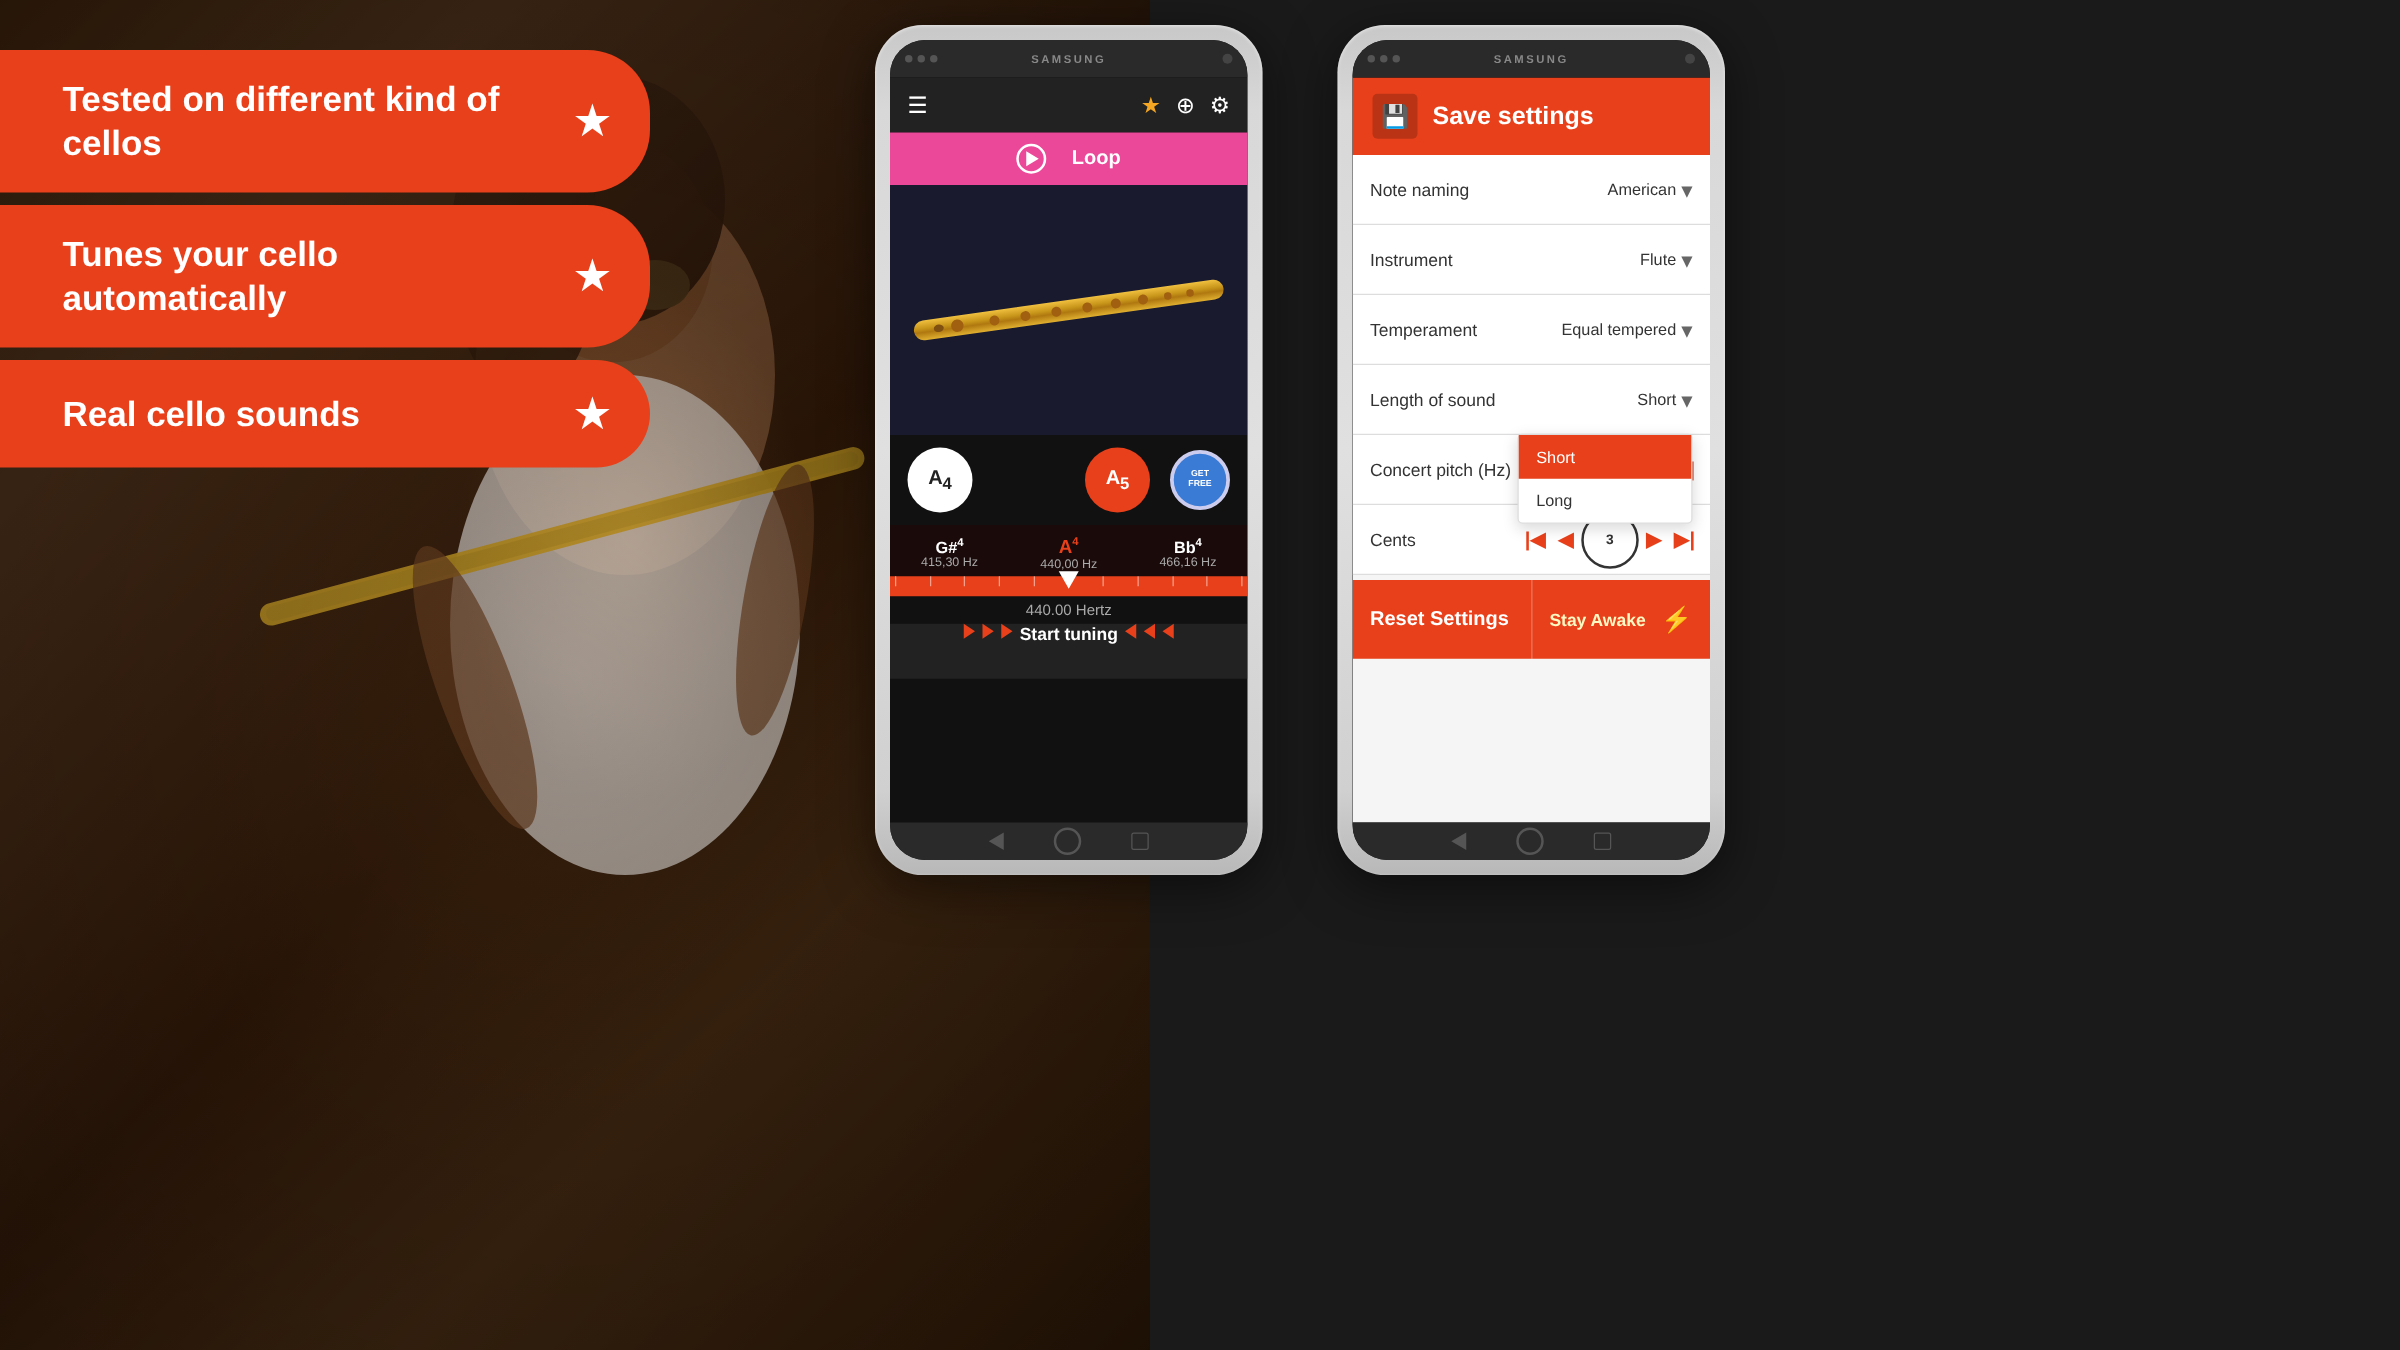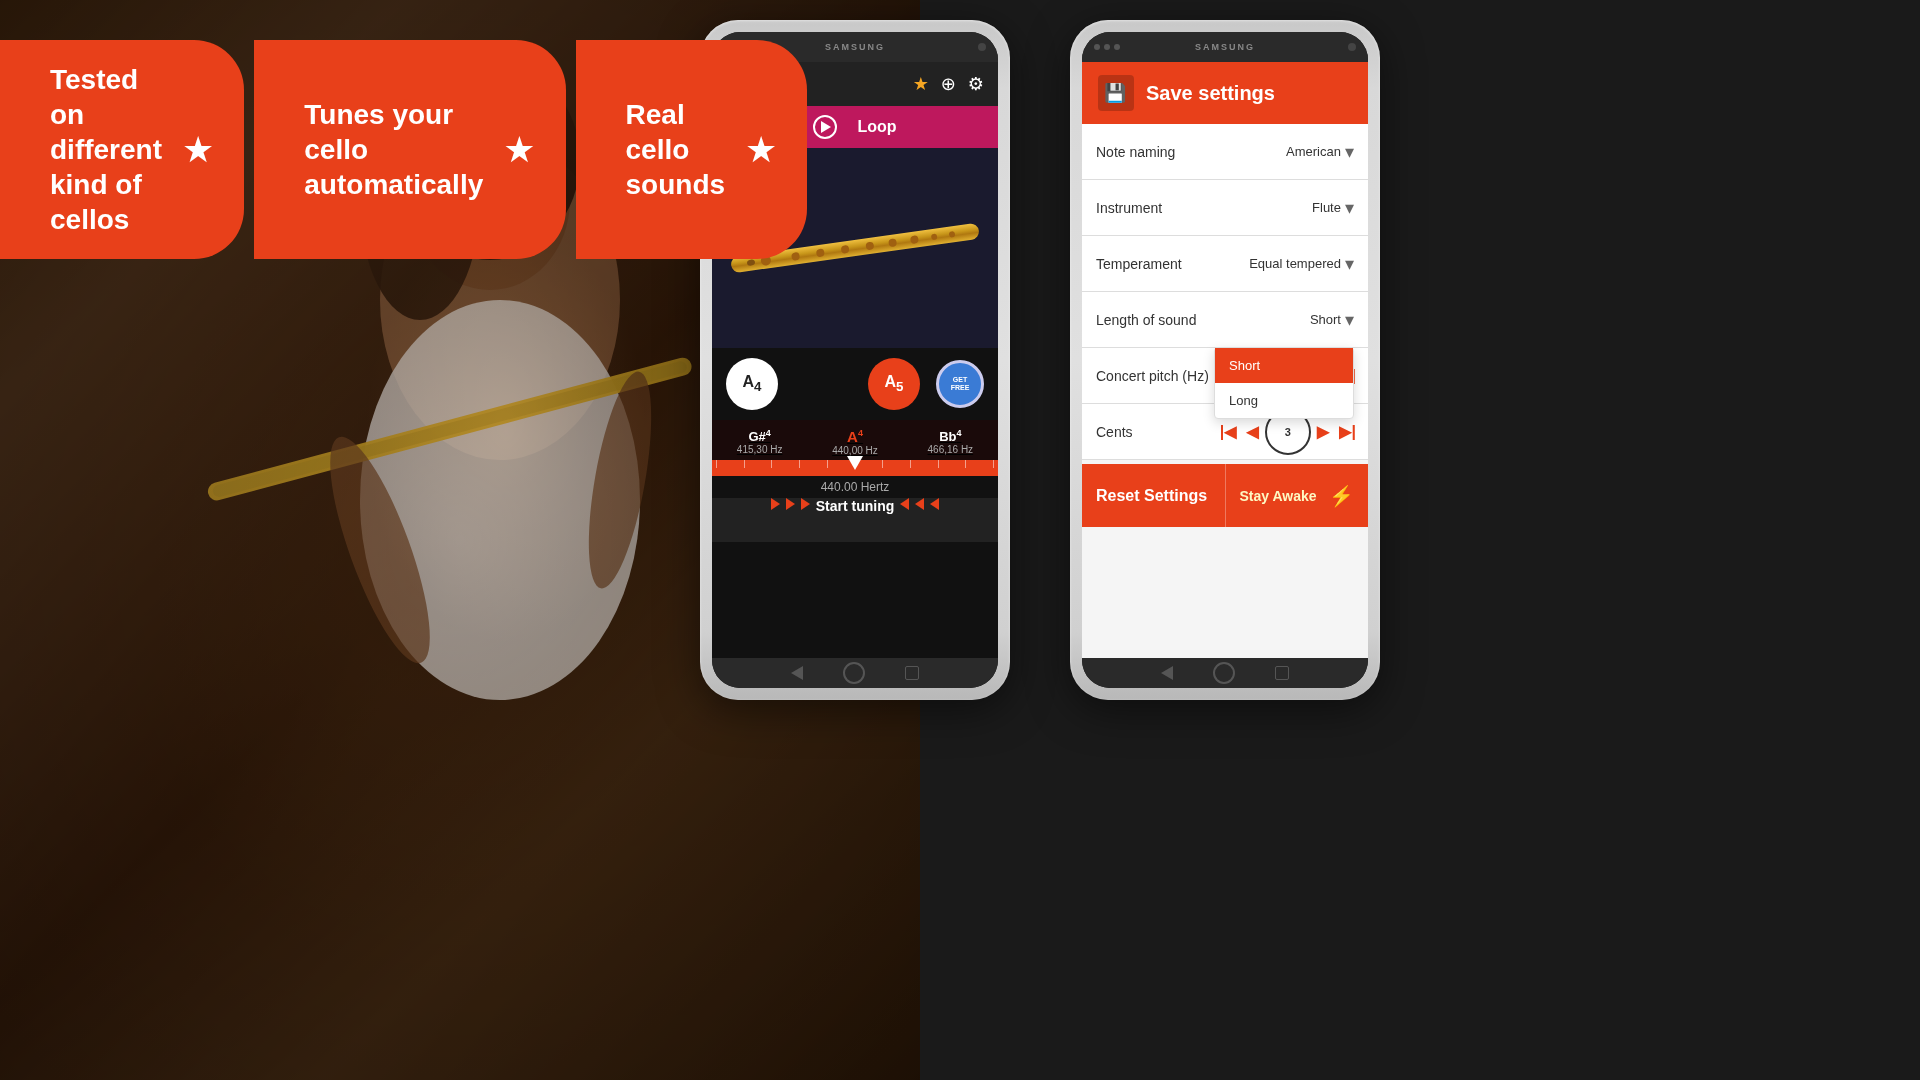--- a/index.html
+++ b/index.html
@@ -32,20 +32,21 @@
         linear-gradient(180deg, rgba(0,0,0,0.2) 0%, rgba(0,0,0,0.1) 100%);
     }
 
     
     .features {
       position: absolute;
       left: 0; top: 40px;
       width: 540px;
       z-index: 10;
       display: flex;
+      flex-direction: column;
       gap: 10px;
     }
 
     .feature-badge {
       background: #e8401a;
       border-radius: 0 50px 50px 0;
       padding: 22px 30px 22px 50px;
       display: flex;
       align-items: center;
       justify-content: space-between;
@@ -189,21 +190,21 @@
       justify-content: space-between;
       padding: 0 14px;
     }
 
     .hamburger-icon { color: #fff; font-size: 18px; }
     .header-icons { display: flex; gap: 12px; align-items: center; }
     .header-icon { color: #fff; font-size: 18px; }
     .star-header { color: #f5a623; }
 
     .screen1-loop-bar {
-      background: #be185d;
+      background: #ec4899;
       height: 42px;
       display: flex;
       align-items: center;
       justify-content: center;
       gap: 20px;
     }
     .loop-play-btn {
       width: 24px; height: 24px;
       border: 2px solid #fff;
       border-radius: 50%;
@@ -262,22 +263,21 @@
       color: #fff; font-size: 7px; font-weight: 700; text-align: center;
       line-height: 1.2;
       border: 3px solid #cce;
     }
 
     .screen1-freq {
       background: #1a0a0a;
       padding: 8px 0 4px;
       display: flex;
       justify-content: space-around;
-      align-items: flex-start;
-      text-decoration: underline;
+      align-items: center;
     }
     .freq-item { text-align: center; }
     .freq-note { color: #fff; font-size: 13px; font-weight: 600; }
     .freq-note sup { font-size: 9px; }
     .freq-hz { color: #aaa; font-size: 10px; }
     .freq-item.center .freq-note { color: #e8401a; font-size: 15px; }
 
     .tuner-bar {
       background: #e8401a;
       height: 16px;

